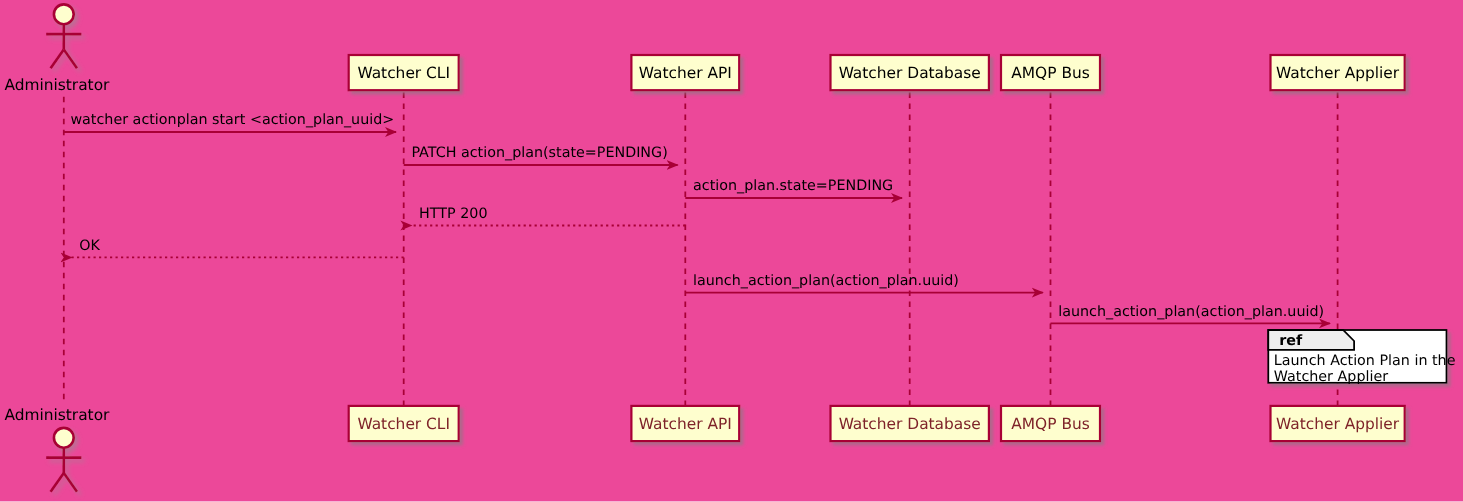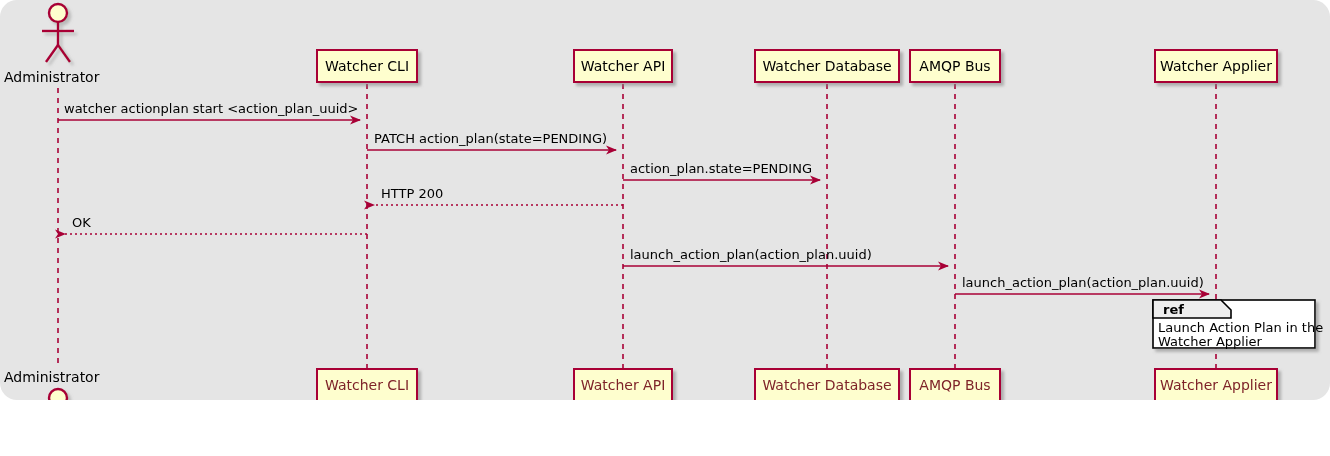--- a/index.html
+++ b/index.html
@@ -6,24 +6,23 @@
     margin: 0;
     padding: 0;
     background: #FFFFFF;
   }
   body {
     font-family: "DejaVu Sans", sans-serif;
   }
   #canvas {
     position: relative;
     width: 1330px;
-    height: 400px;
-    background: #e5e5e5;
+    height: 456px;
+    background: #ec4899;
     overflow: hidden;
-    border-radius: 17px;
   }
   svg.diagram {
     position: absolute;
     left: 0;
     top: 0;
     width: 1330px;
     height: 456px;
   }
   .msg-label {
     font-family: "DejaVu Sans", sans-serif;

